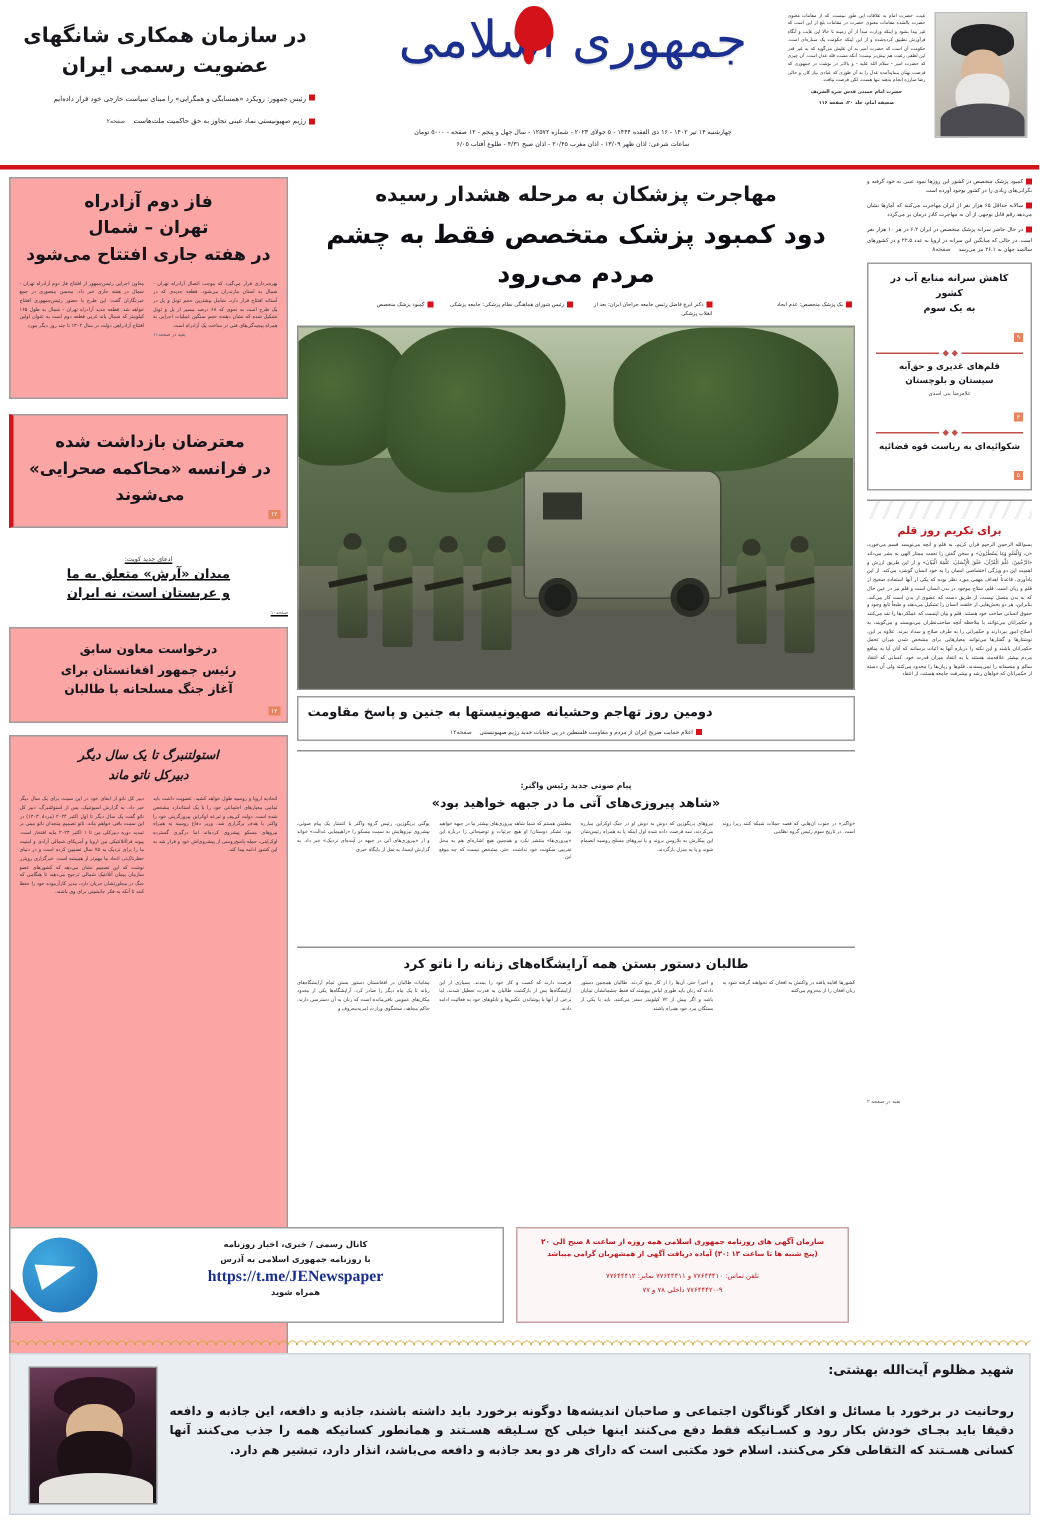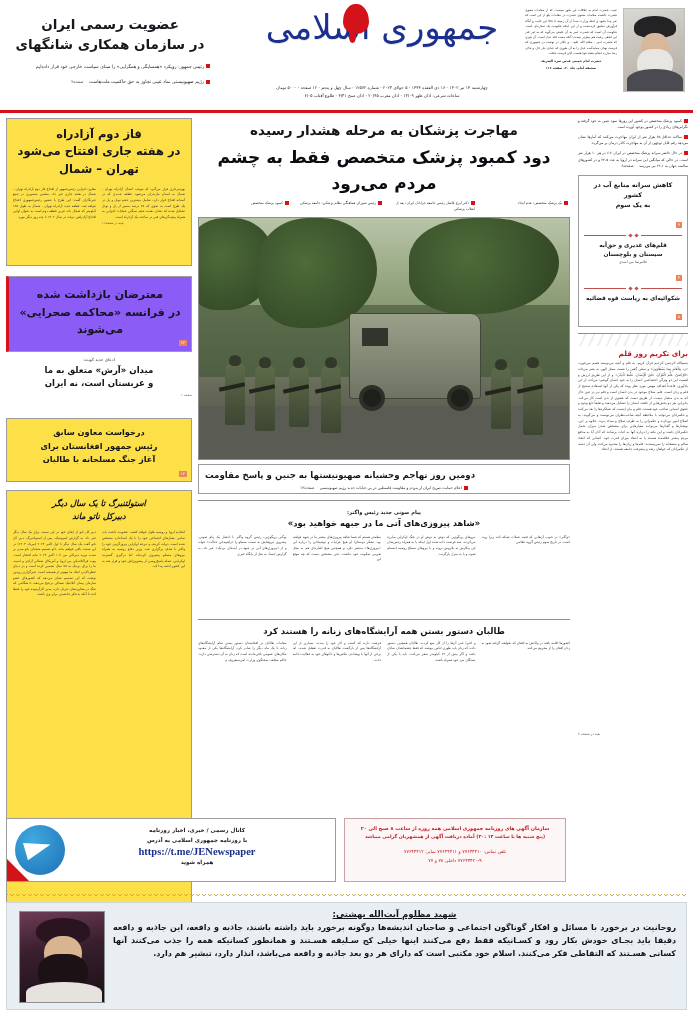--- a/index.html
+++ b/index.html
@@ -117,23 +117,23 @@
     display: inline-block; font-size: 4px; color: #444;
     margin-right: 4px;
   }
 
   .red-rule {
     position: absolute; left: 0; top: 110px;
     width: 693px; height: 3px; background: #d3121a;
   }
 
   
-  .box { border: 1px solid #9c9c9c; background: #fde047; }
+  .box { border: 1px solid #9c9c9c; background: #fca5a5; }
   .hl-box {
-    background: #8b5cf6;
+    background: #fca5a5;
     border-left: 3px solid #d3121a;
   }
   .body-col {
     font-size: 3.3px; line-height: 1.72; color: #303030;
     text-align: justify; direction: rtl; overflow: hidden;
   }
   .num-badge {
     display: inline-block; background: #e8825f; color: #fff;
     font-size: 4px; padding: 0px 2px; line-height: 1.4;
   }
@@ -154,21 +154,21 @@
 
   .lbox2 {
     position: absolute; top: 158px; left: 0; width: 186px; height: 76px;
   }
   .lbox2 .title {
     padding: 9px 8px 4px; font-size: 11px; font-weight: bold;
     text-align: center; color: #14141a; line-height: 1.6;
   }
   .lbox2 .badge-wrap { position: absolute; bottom: 3px; right: 4px; }
 
-  .lbox3 { position: absolute; top: 239px; left: 0; width: 186px; }
+  .lbox3 { position: absolute; top: 252px; left: 0; width: 186px; text-decoration: underline; }
   .lbox3 .kicker {
     text-align: center; font-size: 4.2px; color: #333; margin-bottom: 2px;
   }
   .lbox3 .title {
     text-align: center; font-size: 8.6px; font-weight: bold;
     color: #14141a; line-height: 1.55;
   }
   .lbox3 .pgref { font-size: 3.2px; color: #666; margin-top: 2px; }
 
   .lbox4 {
@@ -268,21 +268,21 @@
   }
   .cap-box .cap-t {
     font-size: 8.6px; font-weight: bold; color: #14141a;
     text-align: left; line-height: 1.5;
   }
   .cap-box .cap-s {
     margin-top: 3px; font-size: 3.8px; color: #2a2a2a; text-align: center;
   }
 
   .mid-sep {
-    margin-top: 6px; border-top: 1px solid #8f8f8f; padding-top: 8px;
+    margin-top: 6px; border-top: 1px solid #8f8f8f; padding-top: 20px;
   }
   .mid-head-k { text-align: center; font-size: 5.2px; color: #1d1d24; font-weight:bold;}
   .mid-head-t {
     text-align: center; font-size: 8.4px; font-weight: bold;
     color: #14141a; margin-top: 2px; line-height: 1.55;
   }
   .four-cols {
     display: flex; flex-direction: row-reverse; gap: 6px;
     margin-top: 5px;
   }
@@ -308,21 +308,21 @@
   .r-div .ln { flex:1; height:1px; background:#c0504d; }
   .r-div .dot { width:3px; height:3px; background:#c0504d; transform: rotate(45deg); }
 
   .edit-box { margin-top: 6px; border-top: 1px solid #8f8f8f; }
   .edit-ornament {
     height: 12px;
     background: repeating-linear-gradient(115deg, #ffffff 0 6px, #ebebeb 6px 8px);
     opacity: .85;
   }
   .edit-title {
-    text-align: right; font-size: 7.2px; font-weight: bold;
+    text-align: center; font-size: 7.2px; font-weight: bold;
     color: #c0181f; margin: 3px 0 3px;
   }
   .edit-body {
     font-size: 3.35px; line-height: 1.72; color: #2b2b2b;
     text-align: justify; direction: rtl;
   }
   .edit-cont { font-size: 3.4px; text-align: left; color:#555; margin-top:3px;}
 
   
   .tg-box {
@@ -404,23 +404,22 @@
   }
   .beheshti-photo .robe2 {
     position: absolute; bottom: 0; left: 6px; width: 76px; height: 20px;
     background: #e6e3df; border-radius: 50% 50% 0 0;
   }
   .quote-body {
     position: absolute; top: 6px; right: 10px; left: 106px;
     direction: rtl; text-align: justify;
   }
   .quote-body .qt-title {
-    text-align: center; font-size: 8.6px; font-weight: bold; color: #14141a;
-    margin-bottom: 3px;
-    text-decoration: underline;
+    text-align: right; font-size: 8.6px; font-weight: bold; color: #14141a;
+    margin-bottom: 16px;
   }
   .quote-body .qt-text {
     font-size: 8px; font-weight: bold; color: #14141a; line-height: 1.62;
     text-align: justify;
   }
 </style>
 </head>
 <body>
 
 <div id="page">
@@ -444,40 +443,40 @@
       <div class="logo-main">جمهوری اسلامی</div>
       <div class="logo-blood"></div>
     </div>
 
     <div class="dateline">
       <div>چهارشنبه ۱۴ تیر ۱۴۰۲ - ۱۶ ذی العقده ۱۴۴۴ - ۵ جولای ۲۰۲۳ - شماره ۱۲۵۷۲ - سال چهل و پنجم - ۱۲ صفحه - ۵۰۰۰ تومان</div>
       <div>ساعات شرعی: اذان ظهر ۱۳/۰۹ - اذان مغرب ۲۰/۴۵ - اذان صبح ۴/۳۱ - طلوع آفتاب ۶/۰۵</div>
     </div>
 
     <div class="head-right">
+      <div class="hl">در سازمان همکاری شانگهای</div>
       <div class="hl">عضویت رسمی ایران</div>
-      <div class="hl">در سازمان همکاری شانگهای</div>
       <div class="bullet-line">
         <span class="sq"></span><span>رئیس جمهور: رویکرد «همسایگی و همگرایی» را مبنای سیاست خارجی خود قرار داده‌ایم</span>
       </div>
       <div class="bullet-line">
         <span class="sq"></span><span>رژیم صهیونیستی نماد عینی تجاوز به حق حاکمیت ملت‌هاست</span>
         <span class="pg">صفحه۲</span>
       </div>
     </div>
   </div>
   <div class="red-rule"></div>
 
   <div class="left-col">
 
     <div class="box lbox1">
       <div class="title">
         <div>فاز دوم آزادراه</div>
+        <div>تهران – شمال</div>
         <div>در هفته جاری افتتاح می‌شود</div>
-        <div>تهران – شمال</div>
       </div>
       <div class="cols">
         <div class="body-col">
           <span>بهره‌برداری قرار می‌گیرد که موجب اتصال آزادراه تهران - شمال به استان مازندران می‌شود. قطعه جدیدی که در آستانه افتتاح قرار دارد، شامل بیشترین حجم تونل و پل در یک طرح است به نحوی که ۶۸ درصد مسیر از پل و تونل تشکیل شده که نشان دهنده حجم سنگین عملیات اجرایی به همراه پیچیدگی‌های فنی در ساخت یک آزادراه است.</span>
           <div class="cont-note">بقیه در صفحه۱۱</div>
         </div>
         <div class="body-col">معاون اجرایی رئیس‌جمهور از افتتاح فاز دوم آزادراه تهران - شمال در هفته جاری خبر داد. محسن منصوری در جمع خبرنگاران گفت: این طرح با حضور رئیس‌جمهوری افتتاح خواهد شد. قطعه جدید آزادراه تهران - شمال به طول ۱۶۵ کیلومتر که شمال باند غربی قطعه دوم است به عنوان اولین افتتاح آزادراهی دولت در سال ۱۴۰۲ تا چند روز دیگر مورد</div>
       </div>
     </div>
 
@@ -569,21 +568,21 @@
       <div class="mid-head-t">«شاهد پیروزی‌های آتی ما در جبهه خواهید بود»</div>
       <div class="four-cols">
         <div class="body-col" style="height:78px">یوگنی پریگوژین، رئیس گروه واگنر با انتشار یک پیام صوتی، پیشروی نیروهایش به سمت مسکو را «راهپیمایی عدالت» خواند و از «پیروزی‌های آتی در جبهه در آینده‌ای نزدیک» خبر داد. به گزارش ایسنا، به نقل از پایگاه خبری</div>
         <div class="body-col" style="height:78px">مطمئن هستم که شما شاهد پیروزی‌های بیشتر ما در جبهه خواهید بود. تشکر دوستان! او هیچ جزئیات و توضیحاتی را درباره این «پیروزی‌ها» منتشر نکرد و همچنین هیچ اشاره‌ای هم به محل تقریبی سکونت خود نداشت. حتی مشخص نیست که چه موقع این</div>
         <div class="body-col" style="height:78px">نیروهای پریگوژین که دوش به دوش او در جنگ اوکراین مبارزه می‌کردند، سه فرصت داده شده اول اینکه یا به همراه رئیس‌شان این پیکارش به بلاروس بروند و یا نیروهای مسلح روسیه انضمام شوند و یا به منزل بازگردند.</div>
         <div class="body-col" style="height:78px">«واگنر» در جنوب آن‌هایی که قصد حملات شبکه کنند زیرا روند است. در تاریخ سوم رئیس گروه نظامی</div>
       </div>
     </div>
 
     <div>
-      <div class="mid2-title">طالبان دستور بستن همه آرایشگاه‌های زنانه را هستند کرد</div>
+      <div class="mid2-title">طالبان دستور بستن همه آرایشگاه‌های زنانه را ناتو کرد</div>
       <div class="four-cols">
         <div class="body-col" style="height:112px">مقامات طالبان در افغانستان دستور بستن تمام آرایشگاه‌های زنانه تا یک ماه دیگر را صادر کرد. آرایشگاه‌ها یکی از معدود مکان‌های عمومی باقی‌مانده است که زنان به آن دسترسی دارند. حاکم مجاهد، سخنگوی وزارت امربه‌معروف و</div>
         <div class="body-col" style="height:112px">فرصت دارند که کسب و کار خود را ببندند. بسیاری از این آرایشگاه‌ها پس از بازگشت طالبان به قدرت تعطیل شدند، اما برخی از آنها با پوشاندن عکس‌ها و تابلوهای خود به فعالیت ادامه دادند.</div>
         <div class="body-col" style="height:112px">و اخیراً حتی آن‌ها را از کار منع کردند. طالبان همچنین دستور دادند که زنان باید طوری لباس بپوشند که فقط چشمانشان نمایان باشد و اگر بیش از ۷۲ کیلومتر سفر می‌کنند، باید با یکی از بستگان مرد خود همراه باشند.</div>
         <div class="body-col" style="height:112px">کشورها اقامه یافته در واکنش به افغان که نخواهند گرفته شود به زنان افغان را از محروم می‌کنند</div>
       </div>
     </div>
   </div>
 
   <div class="right-col">

